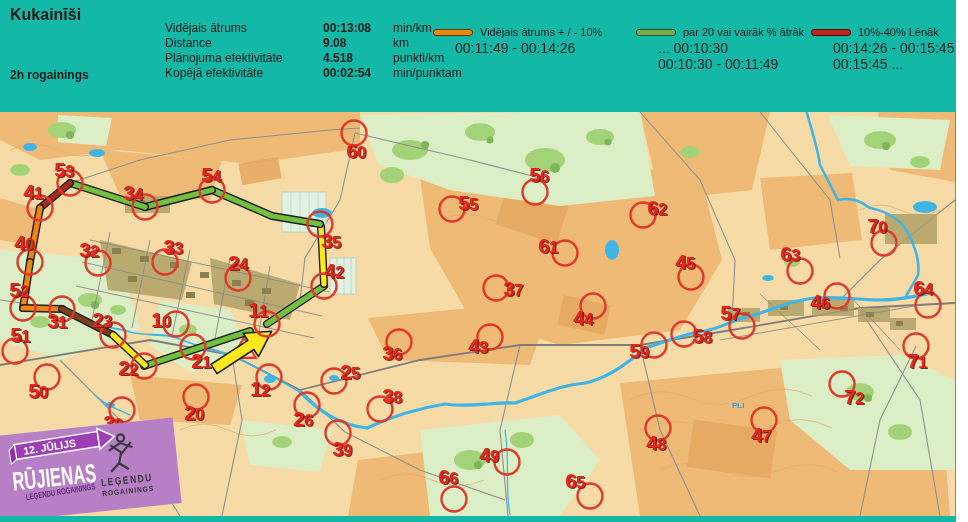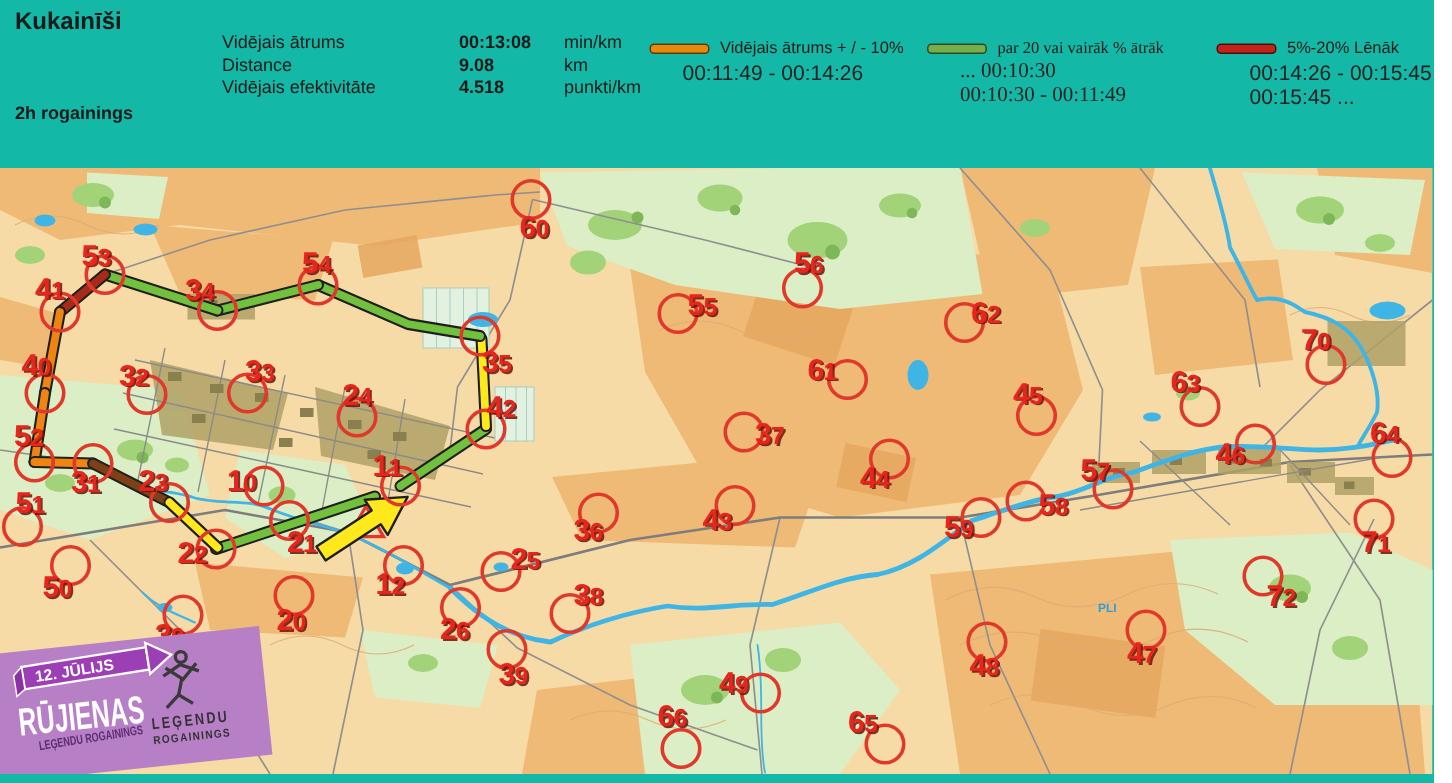--- a/index.html
+++ b/index.html
@@ -1,27 +1,27 @@
 <!DOCTYPE html>
 <html><head>
 <meta charset="utf-8">
 <style>
   html,body{margin:0;padding:0;background:#ffffff;}
   .screen{position:relative;width:956px;height:522px;background:#14b8a6;overflow:hidden;
           font-family:"Liberation Sans",sans-serif;color:#1a1a1a;}
   .title{position:absolute;left:10px;top:6px;font-size:16px;font-weight:bold;}
   .info-col{position:absolute;left:10px;top:38px;font-size:12px;font-weight:bold;line-height:15px;white-space:pre;}
-  .stats{position:absolute;left:148px;top:21px;font-size:12px;line-height:15px;}
+  .stats{position:absolute;left:165px;top:21px;font-size:12px;line-height:15px;}
   .stat-row{display:flex;}
   .stat-label{width:158px;}
   .stat-value{width:58px;text-align:left;font-weight:bold;}
   .stat-unit{margin-left:12px;}
   .legend-col{position:absolute;top:24px;font-size:11px;}
   #legend-col1{left:405px;width:185px;}
-  #legend-col2{left:590px;width:185px;font-family:Liberation Serif, serif;}
+  #legend-col2{left:608px;width:185px;}
   #legend-col3{left:783px;width:185px;}
   .lg-item{display:flex;align-items:center;height:16px;padding-left:28px;}
   .lg-swatch{display:inline-block;width:38px;height:5px;border-radius:3px;border:1.5px solid #333;margin-right:7px;flex:none;}
   .lg-label{white-space:nowrap;}
   .lg-range{font-size:14px;color:#222;padding-left:50px;white-space:nowrap;height:14px;margin-bottom:2px;}
   #map-wrap{position:absolute;left:0;top:112px;width:955px;height:404px;}
   svg text{font-family:"Liberation Sans",sans-serif;}
 </style>
 </head>
 <body>
@@ -41,23 +41,28 @@
         <span class="stat-label">Vidējais ātrums</span>
         <span class="stat-value">00:13:08</span>
         <span class="stat-unit">min/km</span>
       </div>
       <div class="stat-row">
         <span class="stat-label">Distance</span>
         <span class="stat-value">9.08</span>
         <span class="stat-unit">km</span>
       </div>
       <div class="stat-row">
-        <span class="stat-label">Vidējais efektivitāte</span>
+        <span class="stat-label">Plānojuma efektivitāte</span>
         <span class="stat-value">4.518</span>
         <span class="stat-unit">punkti/km</span>
+      </div>
+      <div class="stat-row">
+        <span class="stat-label">Kopējā efektivitāte</span>
+        <span class="stat-value">00:02:54</span>
+        <span class="stat-unit">min/punktam</span>
       </div>
     </div>
 
   <div class="legend-col" id="legend-col1">
       <div class="lg-item">
         <span class="lg-swatch" style="background: rgb(232, 137, 14); border-color: rgb(90, 58, 16);"></span>
         <span class="lg-label">Vidējais ātrums + / - 10%</span>
       </div>
       <div class="lg-range">00:11:49   -   00:14:26</div>
     </div>
@@ -65,21 +70,21 @@
       <div class="lg-item">
         <span class="lg-swatch" style="background: rgb(118, 174, 75); border-color: rgb(47, 74, 31);"></span>
         <span class="lg-label">par 20 vai vairāk % ātrāk</span>
       </div>
       <div class="lg-range">...      00:10:30</div>
       <div class="lg-range">00:10:30   -   00:11:49</div>
     </div>
   <div class="legend-col" id="legend-col3">
       <div class="lg-item">
         <span class="lg-swatch" style="background: rgb(194, 35, 26); border-color: rgb(74, 15, 10);"></span>
-        <span class="lg-label">5%-20% Lēnāk</span>
+        <span class="lg-label">10%-40% Lēnāk</span>
       </div>
       <div class="lg-range">00:14:26   -  00:15:45</div>
       <div class="lg-range">00:15:45    ...</div>
     </div>
 
   <div id="map-wrap">
   <svg id="map-svg" width="955" height="404" viewBox="0 112 955 404">
 
     <g>
       <rect x="0" y="112" width="955" height="404" fill="#F7DBA7"></rect>

